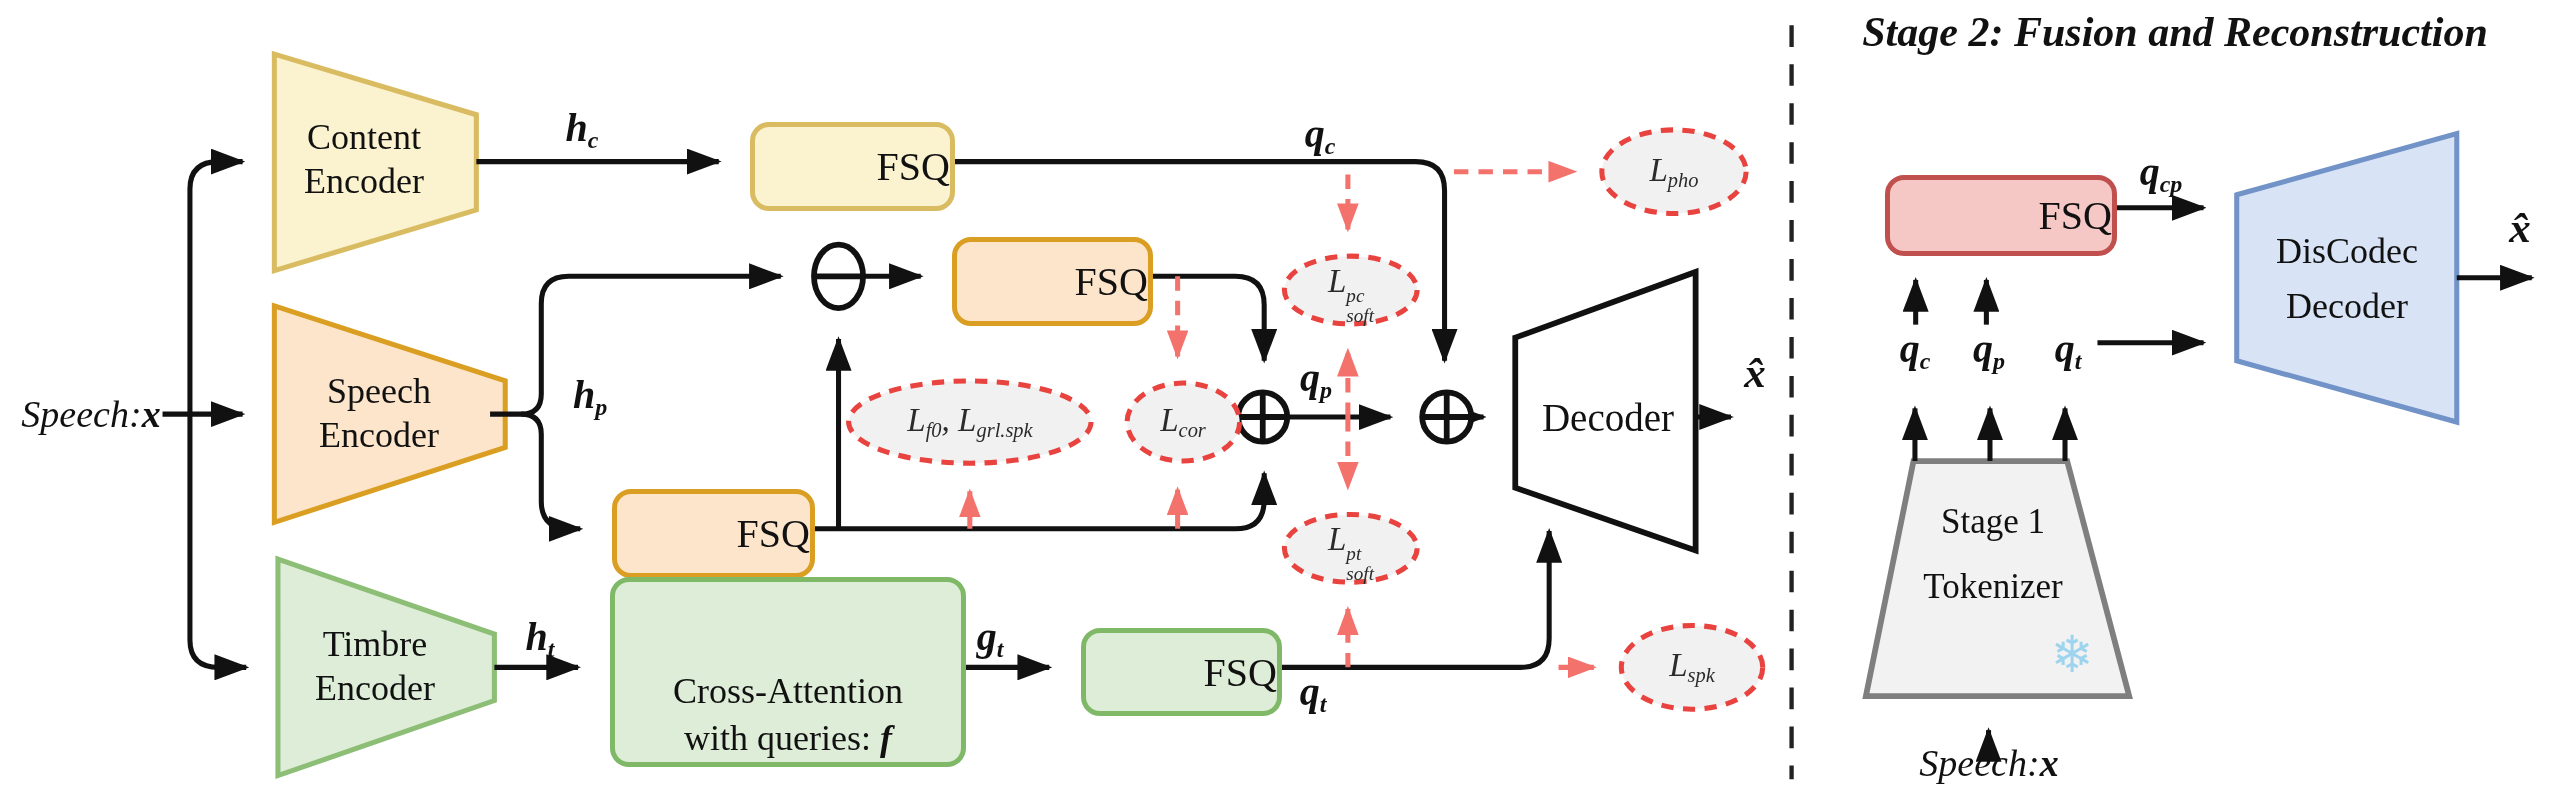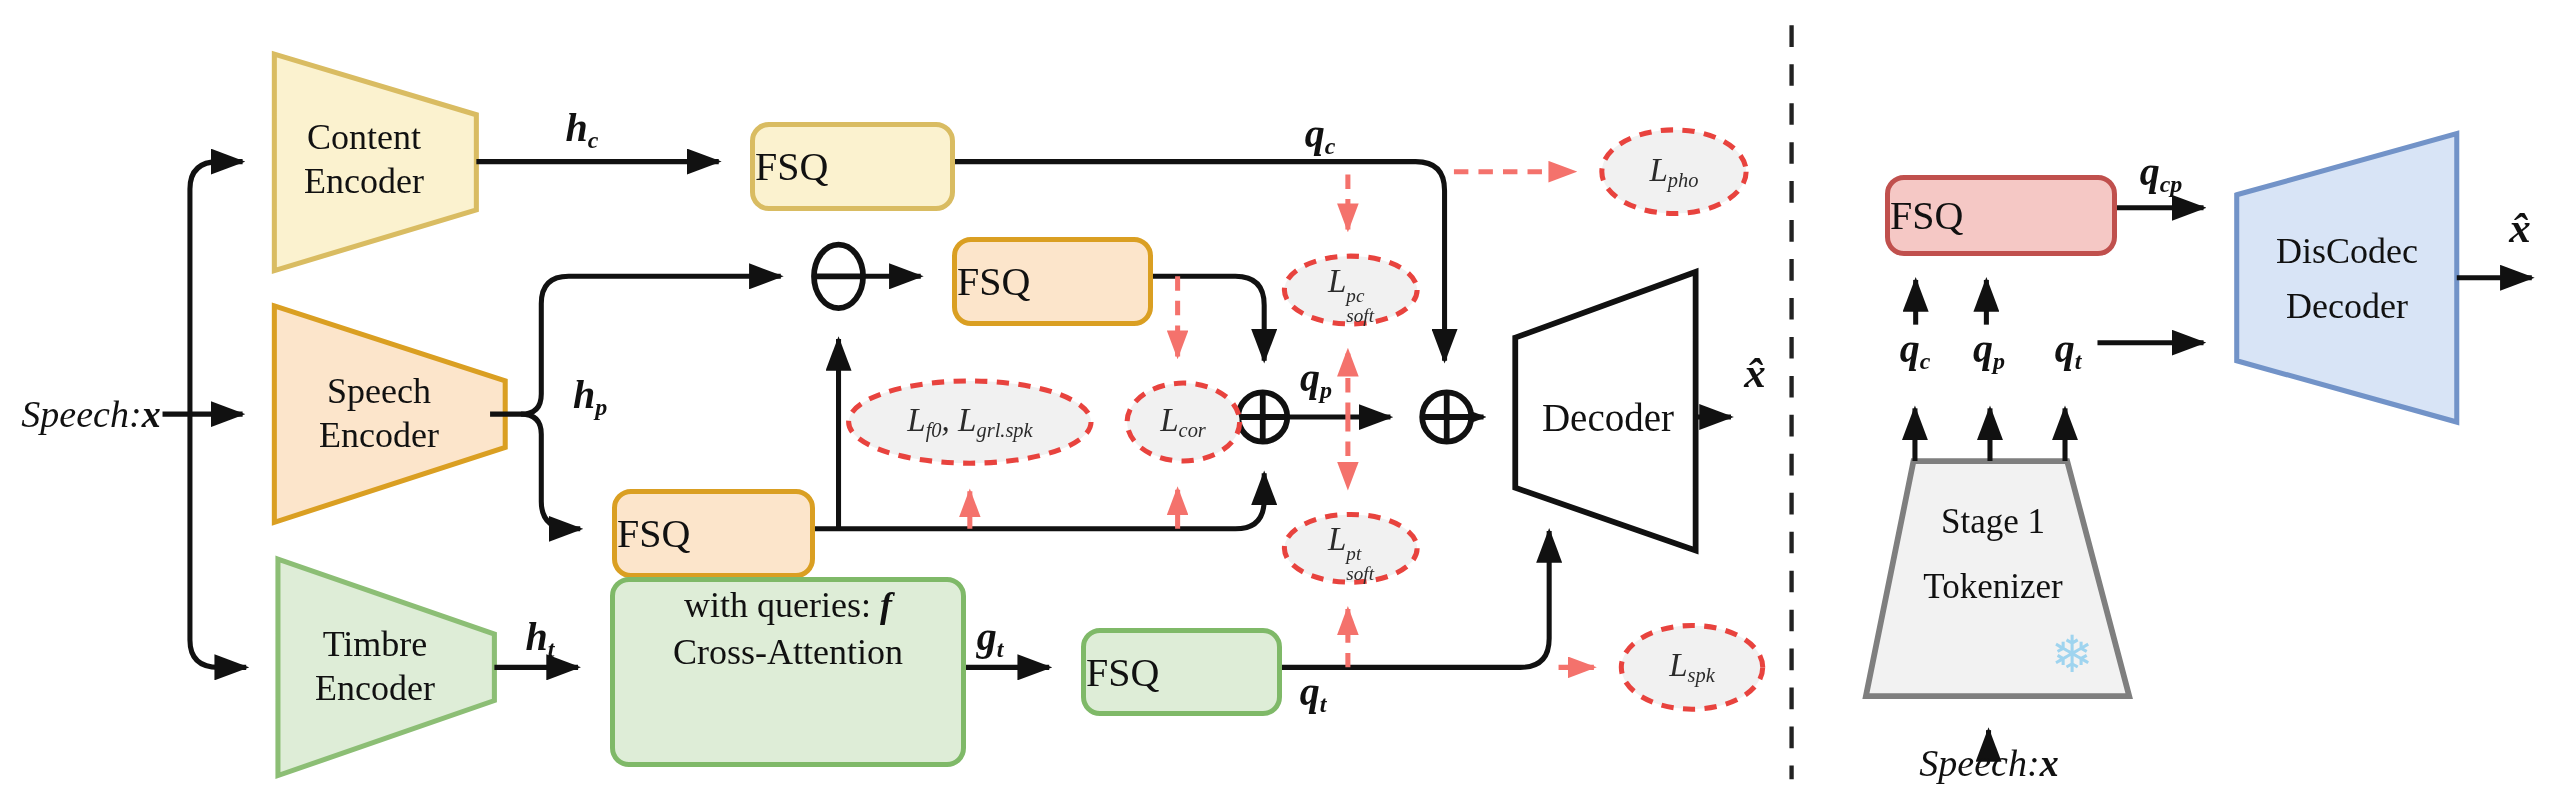--- a/index.html
+++ b/index.html
@@ -4,21 +4,21 @@
 <style>
   html,body{margin:0;padding:0;background:#fff;}
   #canvas{position:relative;width:2576px;height:790px;background:#fff;overflow:hidden;
           font-family:"Liberation Serif","DejaVu Serif",serif;color:#111;}
   #wires{position:absolute;left:0;top:0;}
   .lbl{position:absolute;transform:translate(-50%,-50%);white-space:nowrap;line-height:1.0;}
   .title{font-size:42px;font-weight:bold;font-style:italic;}
   .math{font-style:italic;font-weight:bold;font-size:40px;}
   .math .sub{font-size:0.6em;vertical-align:-0.28em;}
   .plain-it{font-style:italic;font-weight:normal;margin-left:20px;}
-  .box{position:absolute;display:flex;align-items:center;justify-content:flex-start;
+  .box{position:absolute;display:flex;align-items:center;justify-content:flex-end;
        border-radius:19px;font-size:40px;text-align:center;}
   .enc-label{position:absolute;transform:translate(-50%,-50%);text-align:center;
              font-size:36px;line-height:1.22;}
   .yellow{background:#FBF2CF;border:5px solid #D9BC62;}
   .orange{background:#FCE5CB;border:5px solid #DA9F22;}
   .green{background:#DEEDD7;border:5px solid #7FB968;}
   .redbox{background:#F5C8C5;border:5.8px solid #C0504D;}
   .loss{font-style:italic;font-weight:normal;font-size:33px;color:#2b2b2b;}
   .loss .sub{font-size:0.62em;vertical-align:-0.3em;}
   .ss{display:inline-flex;flex-direction:column;align-items:flex-start;
@@ -99,20 +99,21 @@
     <line x1="2005" y1="544" x2="2005" y2="612" stroke="#111" stroke-width="8"></line>
 
     <ellipse cx="2320" cy="238" rx="100" ry="58" fill="#F1F1F1" stroke="#E8433E" stroke-width="7" stroke-dasharray="17 13"></ellipse>
     <ellipse cx="1872" cy="402" rx="92" ry="47" fill="#F1F1F1" stroke="#E8433E" stroke-width="7" stroke-dasharray="17 13"></ellipse>
     <ellipse cx="1344" cy="585" rx="168" ry="57" fill="#F1F1F1" stroke="#E8433E" stroke-width="7" stroke-dasharray="17 13"></ellipse>
     <ellipse cx="1640" cy="585" rx="78" ry="54" fill="#F1F1F1" stroke="#E8433E" stroke-width="7" stroke-dasharray="17 13"></ellipse>
     <ellipse cx="1872" cy="760" rx="92" ry="47" fill="#F1F1F1" stroke="#E8433E" stroke-width="7" stroke-dasharray="17 13"></ellipse>
     <ellipse cx="2345" cy="925" rx="98" ry="58" fill="#F1F1F1" stroke="#E8433E" stroke-width="7" stroke-dasharray="17 13"></ellipse>
   </svg>
 
+  <div class="lbl title" style="left:2175px;top:32px">Stage 2: Fusion and Reconstruction</div>
 
   <div class="lbl" style="left:81px;top:414px;font-size:38px">
     <span class="plain-it">Speech:</span><span class="math" style="font-size:38px">x</span>
   </div>
 
   <div class="enc-label" style="left:364px;top:160px">
     <div>Content</div>
       <div>Encoder</div>
   </div>
   <div class="enc-label" style="left:379px;top:414px">
@@ -131,22 +132,22 @@
       <span>FSQ</span>
     </div>
   <div class="box orange" style="left:612px;top:489px;width:193px;height:79px">
       <span>FSQ</span>
     </div>
   <div class="box green" style="left:1081px;top:628px;width:191px;height:78px">
       <span>FSQ</span>
     </div>
 
   <div class="box green ca-box" style="left:610px;top:577px;width:346px;height:180px">
+    <div>Cross-Attention</div>
     <div><span>with queries: </span><span class="math" style="font-size:36px">f</span></div>
-    <div>Cross-Attention</div>
   </div>
 
   <div class="lbl" style="left:1608px;top:417px;font-size:39px">Decoder</div>
 
   <div class="lbl math" style="left:582px;top:130px">
     <span>h</span><span class="sub">c</span></div>
   <div class="lbl math" style="left:1320px;top:136px">
     <span>q</span><span class="sub">c</span></div>
   <div class="lbl math" style="left:590px;top:397px">
     <span>h</span><span class="sub">p</span></div>

